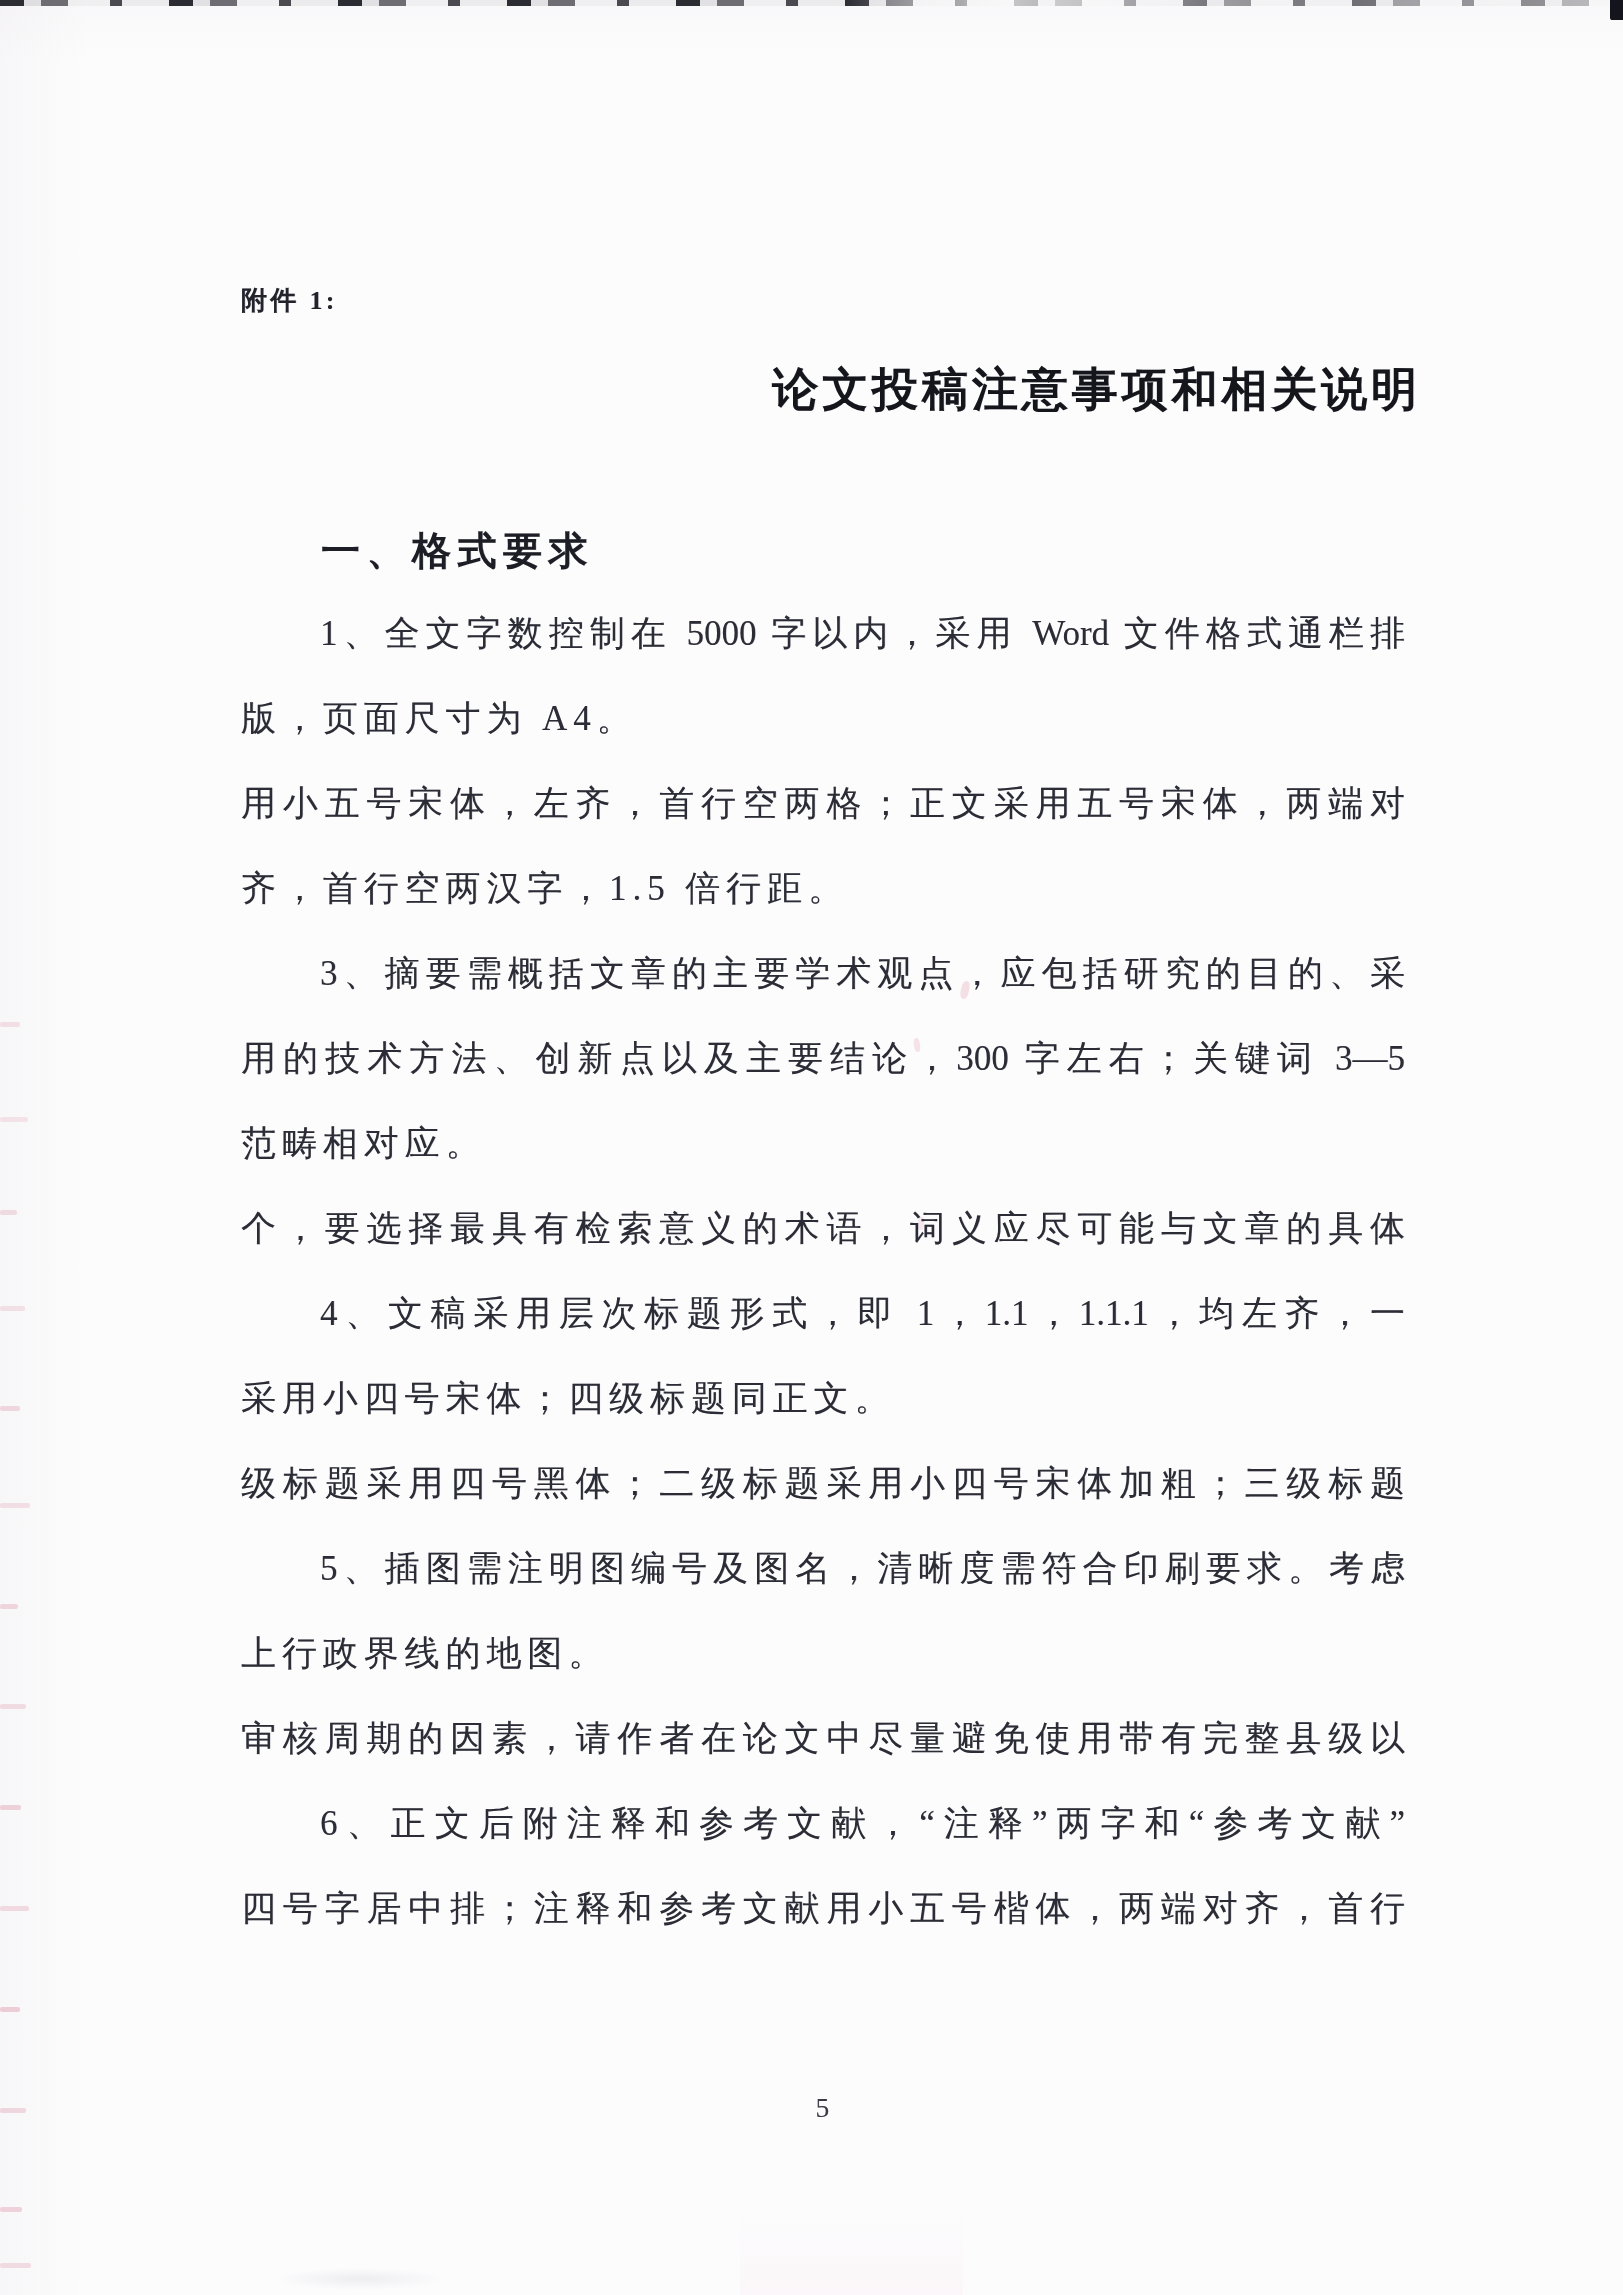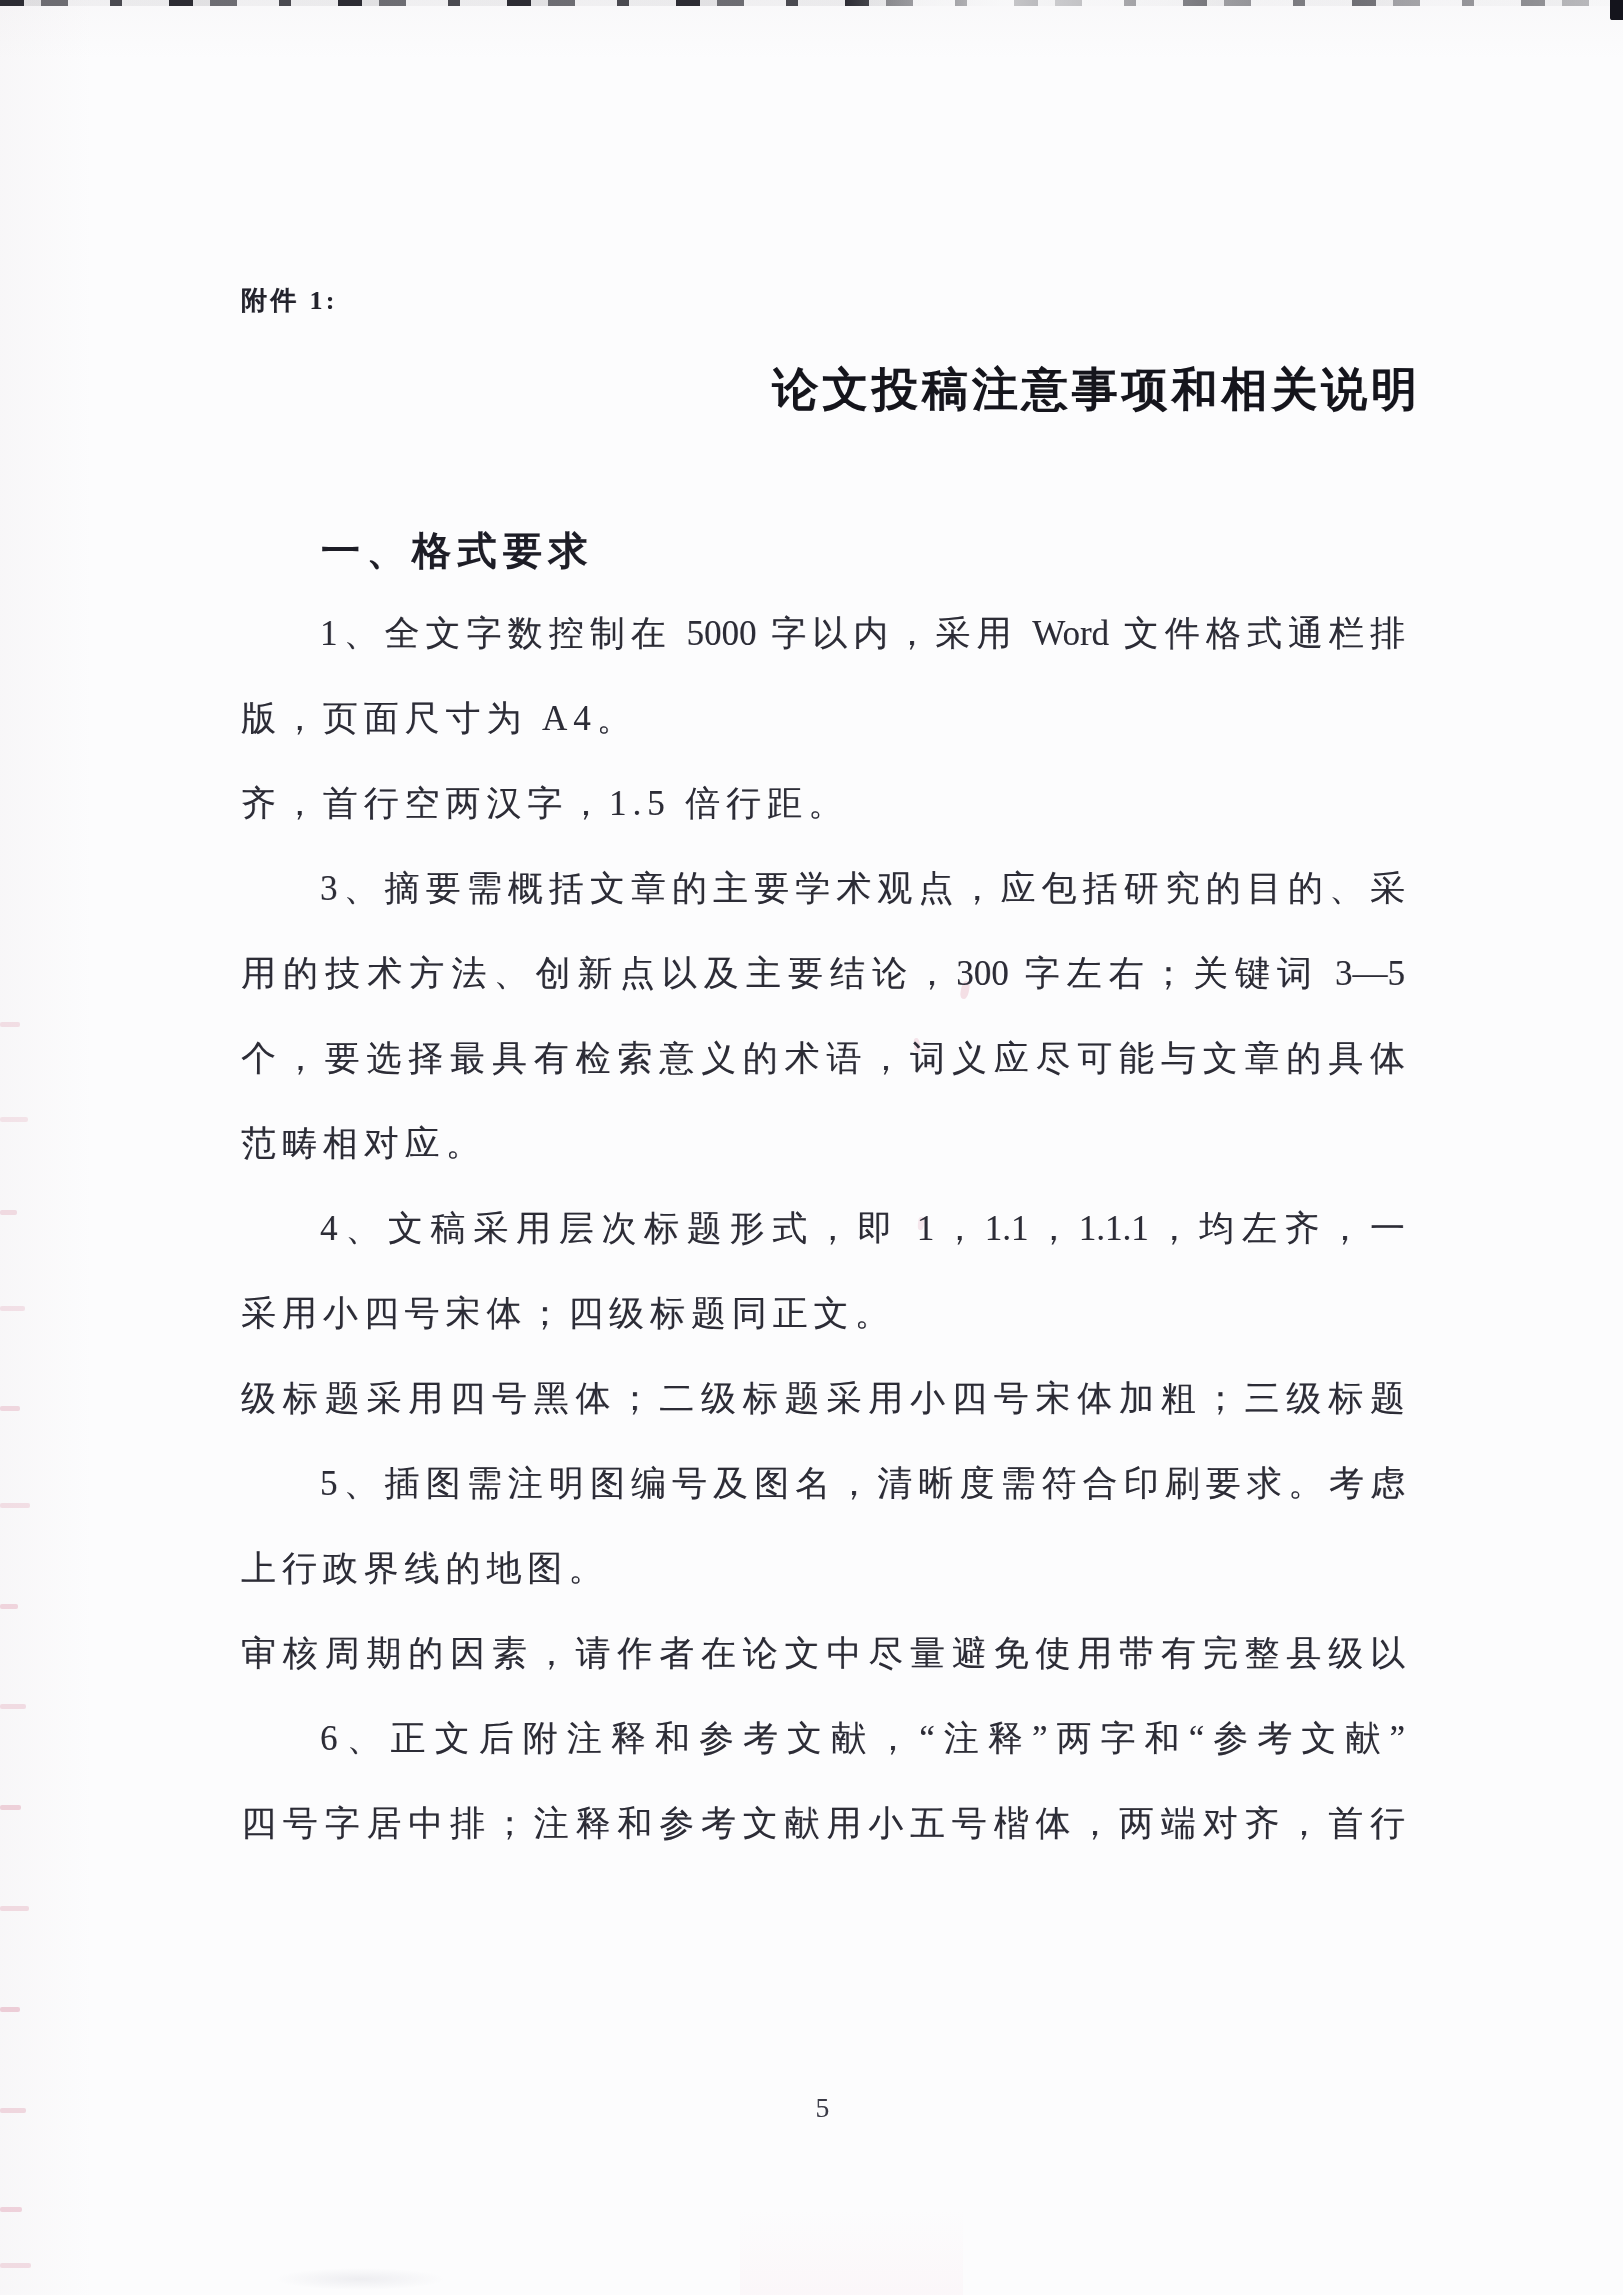--- a/index.html
+++ b/index.html
@@ -118,25 +118,26 @@
 
     <div class="attachment">附件 1:</div>
 
     <h1 class="title">论文投稿注意事项和相关说明</h1>
 
     <div class="heading">一、格式要求</div>
 
     <div class="bodytext">
       <div class="line indent full">1、全文字数控制在 5000 字以内，采用 Word 文件格式通栏排</div>
       <div class="line part">版，页面尺寸为 A4。</div>
+      <div class="line full">用小五号宋体，左齐，首行空两格；正文采用五号宋体，两端对</div>
       <div class="line part">齐，首行空两汉字，1.5 倍行距。</div>
       <div class="line indent full">3、摘要需概括文章的主要学术观点，应包括研究的目的、采</div>
       <div class="line full">用的技术方法、创新点以及主要结论，300 字左右；关键词 3—5</div>
+      <div class="line part">范畴相对应。</div>
       <div class="line full">个，要选择最具有检索意义的术语，词义应尽可能与文章的具体</div>
-      <div class="line part">范畴相对应。</div>
       <div class="line indent full">4、文稿采用层次标题形式，即 1，1.1，1.1.1，均左齐，一</div>
       <div class="line part">采用小四号宋体；四级标题同正文。</div>
       <div class="line full">级标题采用四号黑体；二级标题采用小四号宋体加粗；三级标题</div>
       <div class="line indent full">5、插图需注明图编号及图名，清晰度需符合印刷要求。考虑</div>
       <div class="line part">上行政界线的地图。</div>
       <div class="line full">审核周期的因素，请作者在论文中尽量避免使用带有完整县级以</div>
       <div class="line indent full">6、正文后附注释和参考文献，“注释”两字和“参考文献”</div>
       <div class="line full">四号字居中排；注释和参考文献用小五号楷体，两端对齐，首行</div>
     </div>
 

